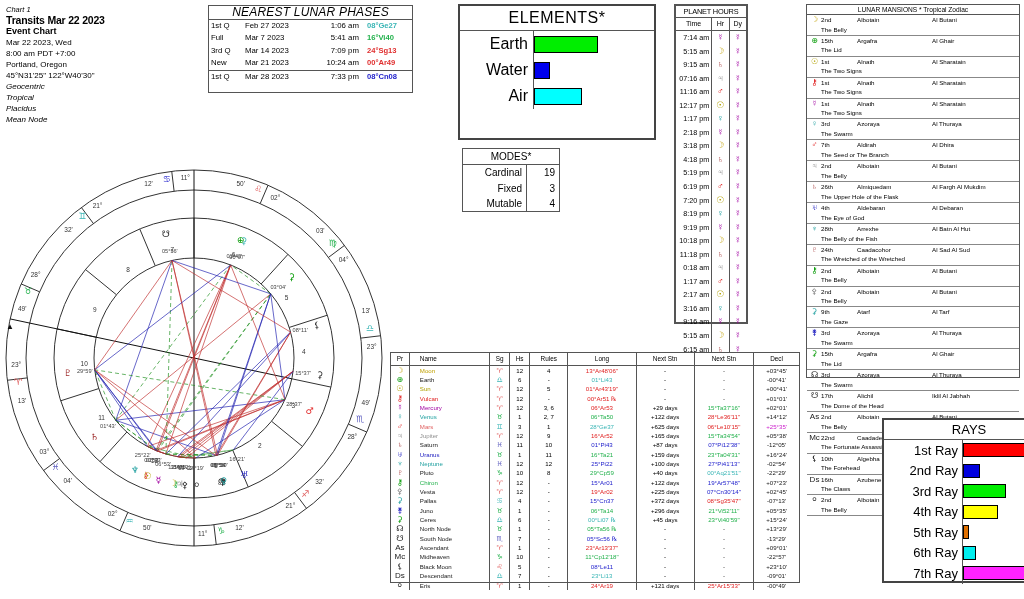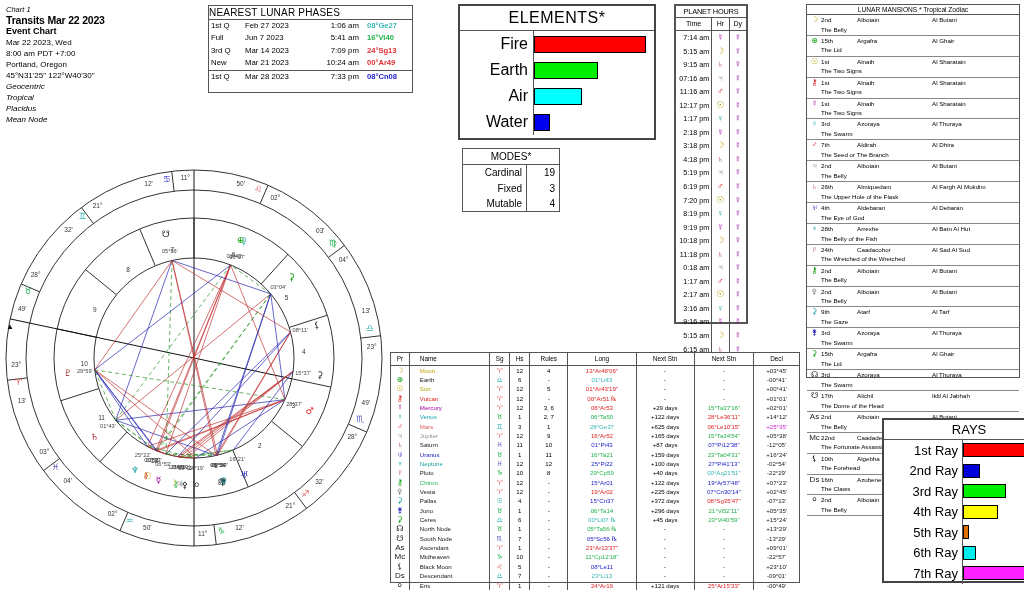--- a/index.html
+++ b/index.html
@@ -11,22 +11,22 @@
 
   
   #chart-info{left:6px;top:4px;width:190px;font-size:8px;line-height:11px;}
   #chart-info .l1{font-size:7.5px;font-style:italic;}
   #chart-info .l2{font-weight:bold;font-size:10.5px;letter-spacing:-.2px;}
   #chart-info .l3{font-weight:bold;font-size:9px;}
   #chart-info .it{font-style:italic;font-size:8px;}
 
   
   #lunar-phases{left:208px;top:5px;width:205px;height:88px;}
-  #lunar-phases .hd{font-size:10px;border-bottom:1px solid #555;
-     line-height:13px;letter-spacing:.2px;}
+  #lunar-phases .hd{text-align:center;font-size:12px;border-bottom:1px solid #555;
+     line-height:13px;letter-spacing:.2px;font-style:italic;}
   #lunar-phases table{width:100%;font-size:7.8px;}
   #lunar-phases td{padding:0 2px;line-height:12.4px;white-space:nowrap;}
   #lunar-phases tr:last-child td{border-top:1px solid #555;}
   .c-ph{text-align:left;width:30px;}
   .c-dt{text-align:left;}
   .c-tm{text-align:right;padding-right:6px!important;}
   .c-lo{text-align:left;font-weight:bold;font-size:7.6px;}
 
   
   #elements{left:458px;top:4px;width:198px;height:136px;border:2px solid #444;}
@@ -123,21 +123,21 @@
   <table>
       <tbody id="lp-body">
         <tr>
           <td class="c-ph">1st Q</td>
           <td class="c-dt">Feb 27 2023</td>
           <td class="c-tm">1:06 am</td>
           <td class="c-lo" style="color: rgb(57, 181, 181);">08°Ge27</td>
         </tr>
         <tr>
           <td class="c-ph">Full</td>
-          <td class="c-dt">Jun 7 2023</td>
+          <td class="c-dt">Mar 7 2023</td>
           <td class="c-tm">5:41 am</td>
           <td class="c-lo" style="color: rgb(34, 177, 76);">16°Vi40</td>
         </tr>
         <tr>
           <td class="c-ph">3rd Q</td>
           <td class="c-dt">Mar 14 2023</td>
           <td class="c-tm">7:09 pm</td>
           <td class="c-lo" style="color: rgb(224, 48, 48);">24°Sg13</td>
         </tr>
         <tr>
@@ -153,41 +153,35 @@
           <td class="c-lo" style="color: rgb(34, 34, 204);">08°Cn08</td>
         </tr>
       </tbody>
     </table>
 </div>
 
 <div class="abs bx" id="elements">
   <div class="hd">ELEMENTS*</div>
   <div id="el-body">
       <div class="row">
-        <div class="lb">Fire</div>
-        <div class="track">
-          <div class="bar" style="width: 93.3333%; background: rgb(255, 0, 0);"></div>
-        </div>
-      </div>
-      <div class="row">
         <div class="lb">Earth</div>
         <div class="track">
           <div class="bar" style="width: 53.3333%; background: rgb(0, 238, 0);"></div>
+        </div>
+      </div>
+      <div class="row">
+        <div class="lb">Water</div>
+        <div class="track">
+          <div class="bar" style="width: 13.3333%; background: rgb(0, 0, 238);"></div>
         </div>
       </div>
       <div class="row">
         <div class="lb">Air</div>
         <div class="track">
           <div class="bar" style="width: 40%; background: rgb(0, 255, 255);"></div>
-        </div>
-      </div>
-      <div class="row">
-        <div class="lb">Water</div>
-        <div class="track">
-          <div class="bar" style="width: 13.3333%; background: rgb(0, 0, 238);"></div>
         </div>
       </div>
     </div>
 </div>
 
 <div class="abs bx" id="modes">
   <div class="hd">MODES*</div>
   <table>
       <tbody id="md-body">
         <tr>

